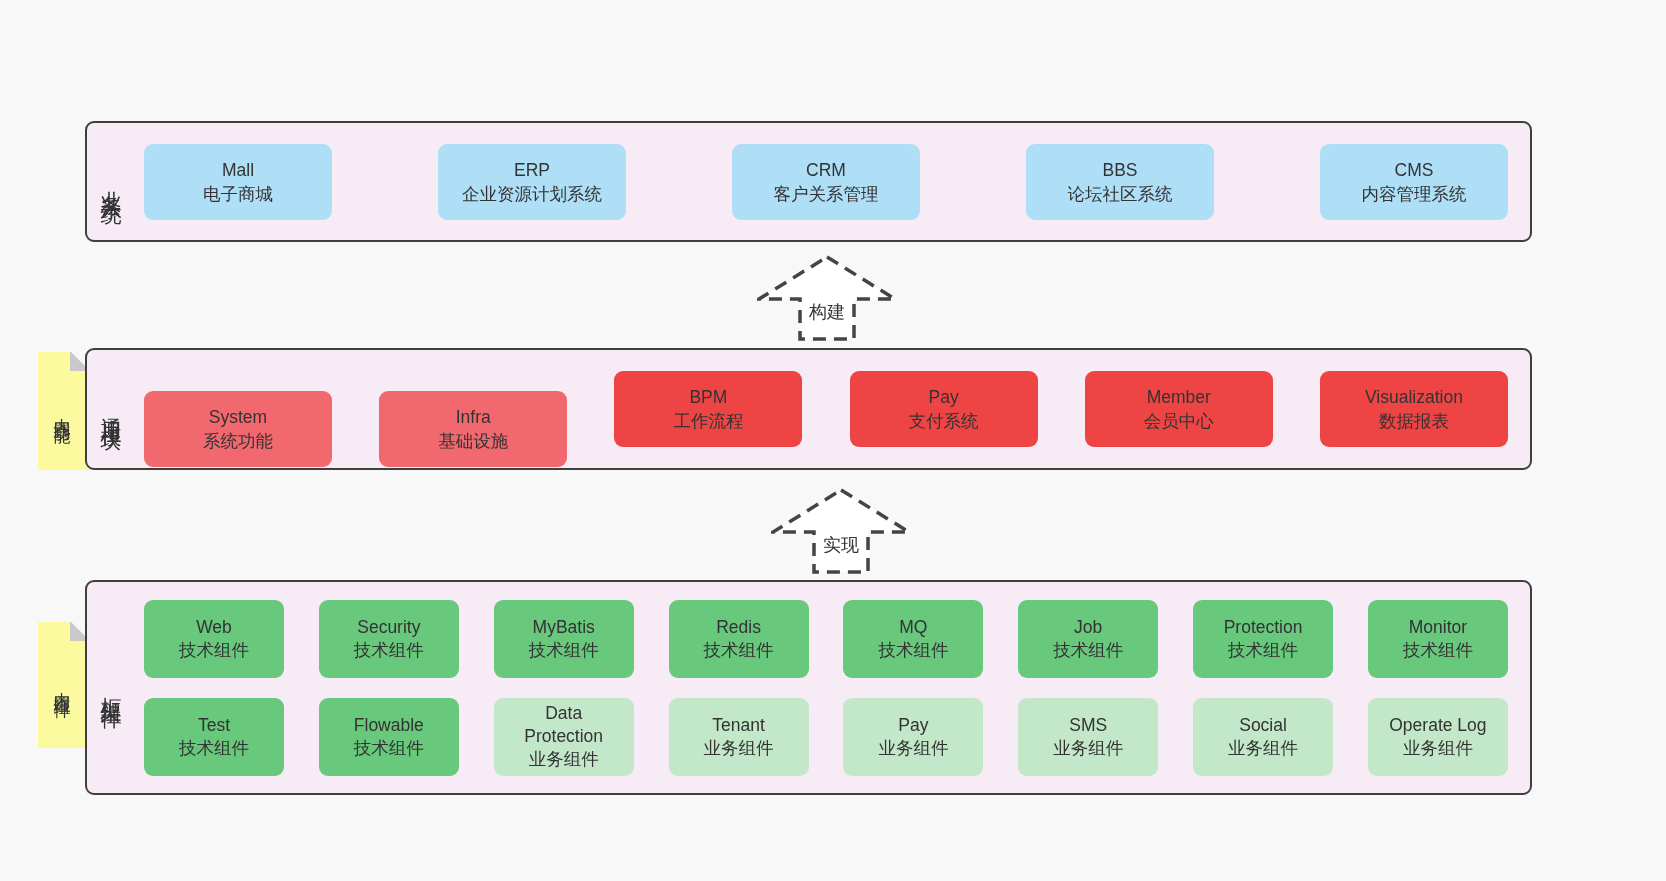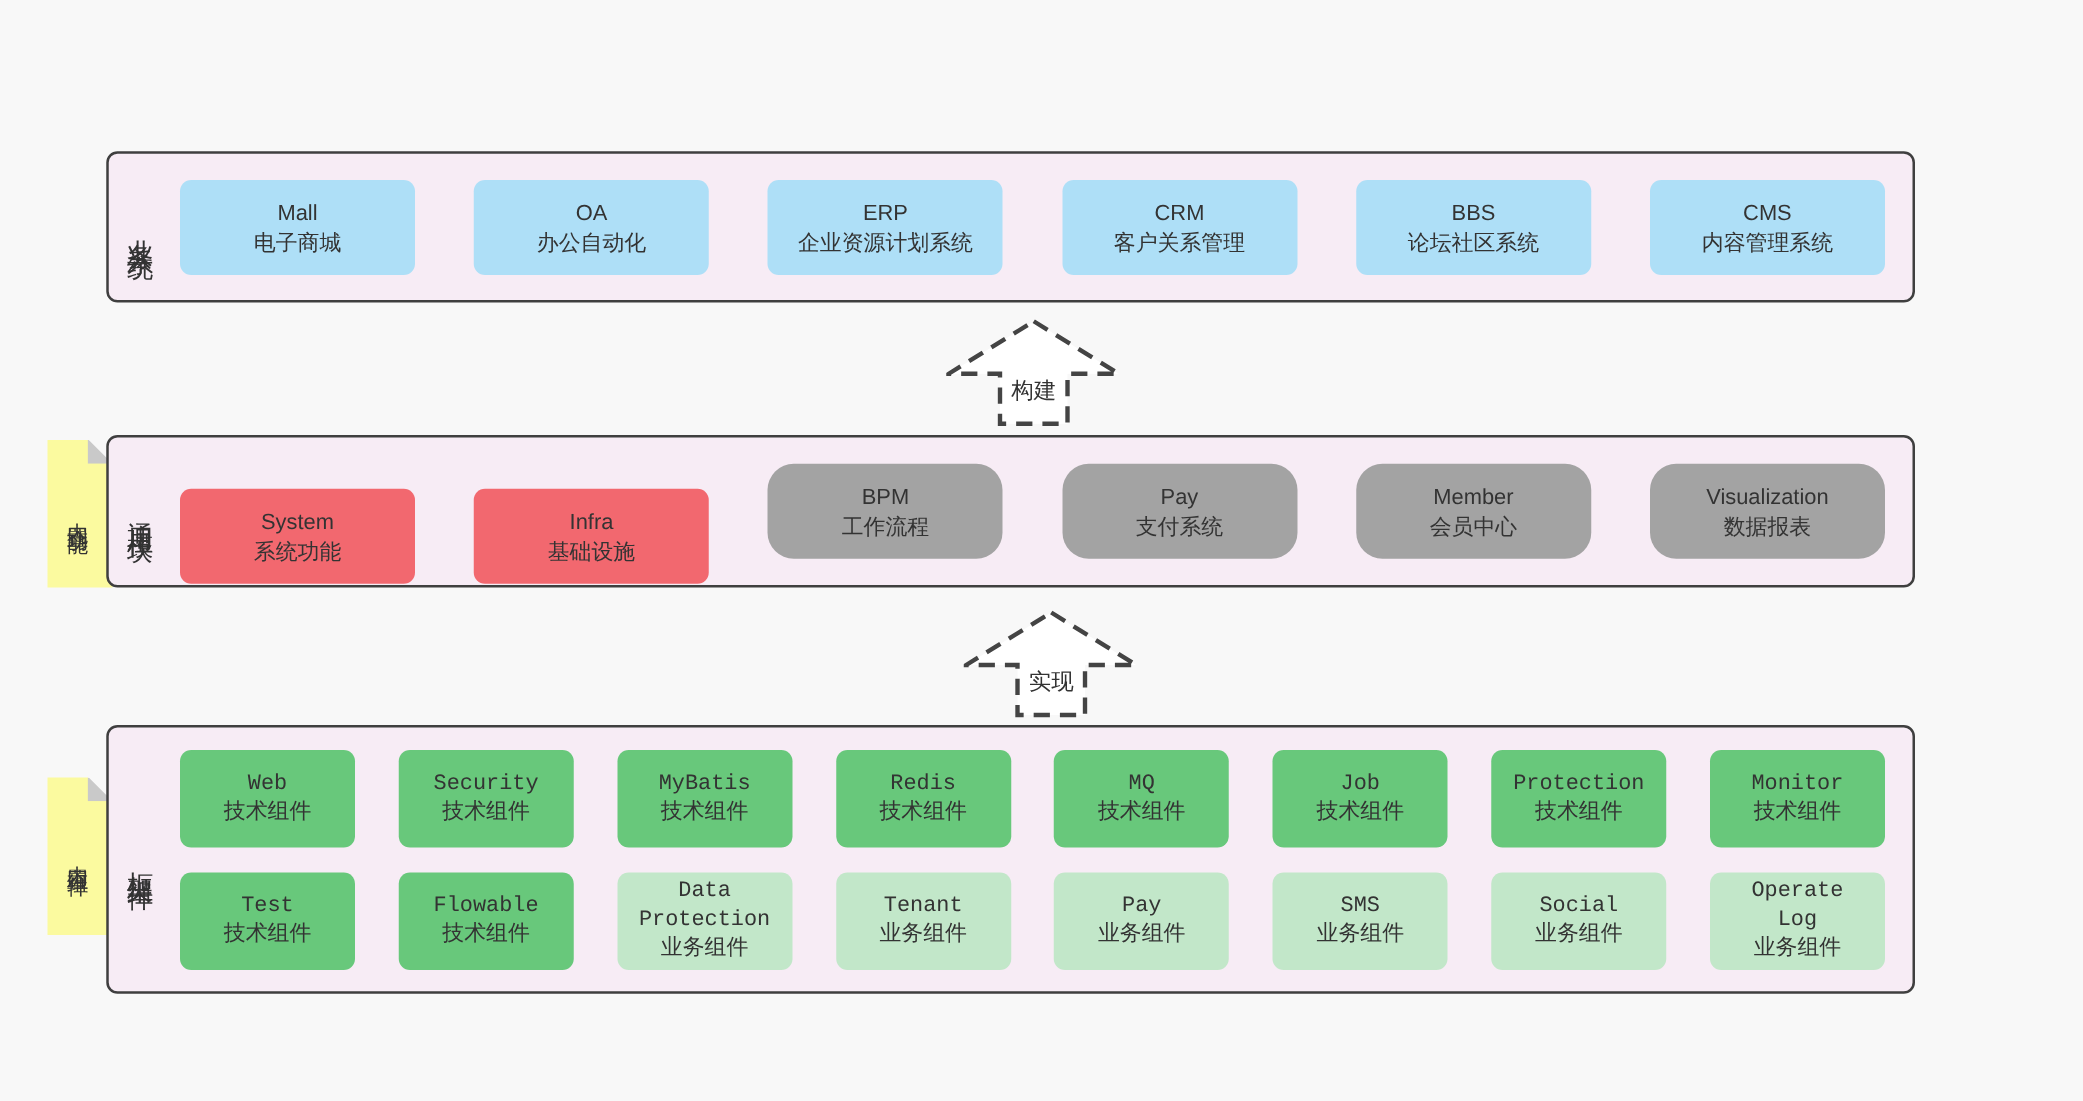--- a/index.html
+++ b/index.html
@@ -45,40 +45,40 @@
     align-items: center;
   }
   .rows-area {
     flex: 1;
     margin-left: 22px;
     margin-right: 22px;
     display: flex;
     flex-direction: column;
     gap: 20px;
   }
-  .rows-area .boxes-area { margin: 0; font-family: Liberation Mono, monospace; }
+  .rows-area .boxes-area { margin: 0; }
 
   .dbox {
     border-radius: 9px;
     display: flex;
     flex-direction: column;
     justify-content: center;
     align-items: center;
     text-align: center;
     font-size: 17.5px;
     line-height: 24px;
     color: #333;
     padding: 4px 14px;
   }
   .dbox-wide  { width: 188px; height: 76px; }
   .dbox-small { width: 140px; height: 78px; line-height: 23px; }
 
   .c-blue       { background: #aedff7; }
   .c-red        { background: #f2686f; margin-top: 39px; }
-  .c-pink       { background: #a3a3a3; border-radius: 21px; }
+  .c-pink       { background: #ef4444; }
   .c-green      { background: #68c87b; }
   .c-lightgreen { background: #c2e7c9; }
 
   .sticky {
     position: absolute;
     width: 52px;
     background: linear-gradient(225deg, #f8f8f8 14px, #fbfa9f 0);
     z-index: 1;
     display: flex;
     justify-content: center;
@@ -111,24 +111,20 @@
 <body>
 
 <div class="panel panel-business">
   <div class="v-title">业务系统</div>
   <div class="boxes-area">
     <div class="dbox dbox-wide c-blue">
       <span>Mall</span>
       <span>电子商城</span>
     </div>
     <div class="dbox dbox-wide c-blue">
-      <span>OA</span>
-      <span>办公自动化</span>
-    </div>
-    <div class="dbox dbox-wide c-blue">
       <span>ERP</span>
       <span>企业资源计划系统</span>
     </div>
     <div class="dbox dbox-wide c-blue">
       <span>CRM</span>
       <span>客户关系管理</span>
     </div>
     <div class="dbox dbox-wide c-blue">
       <span>BBS</span>
       <span>论坛社区系统</span>

